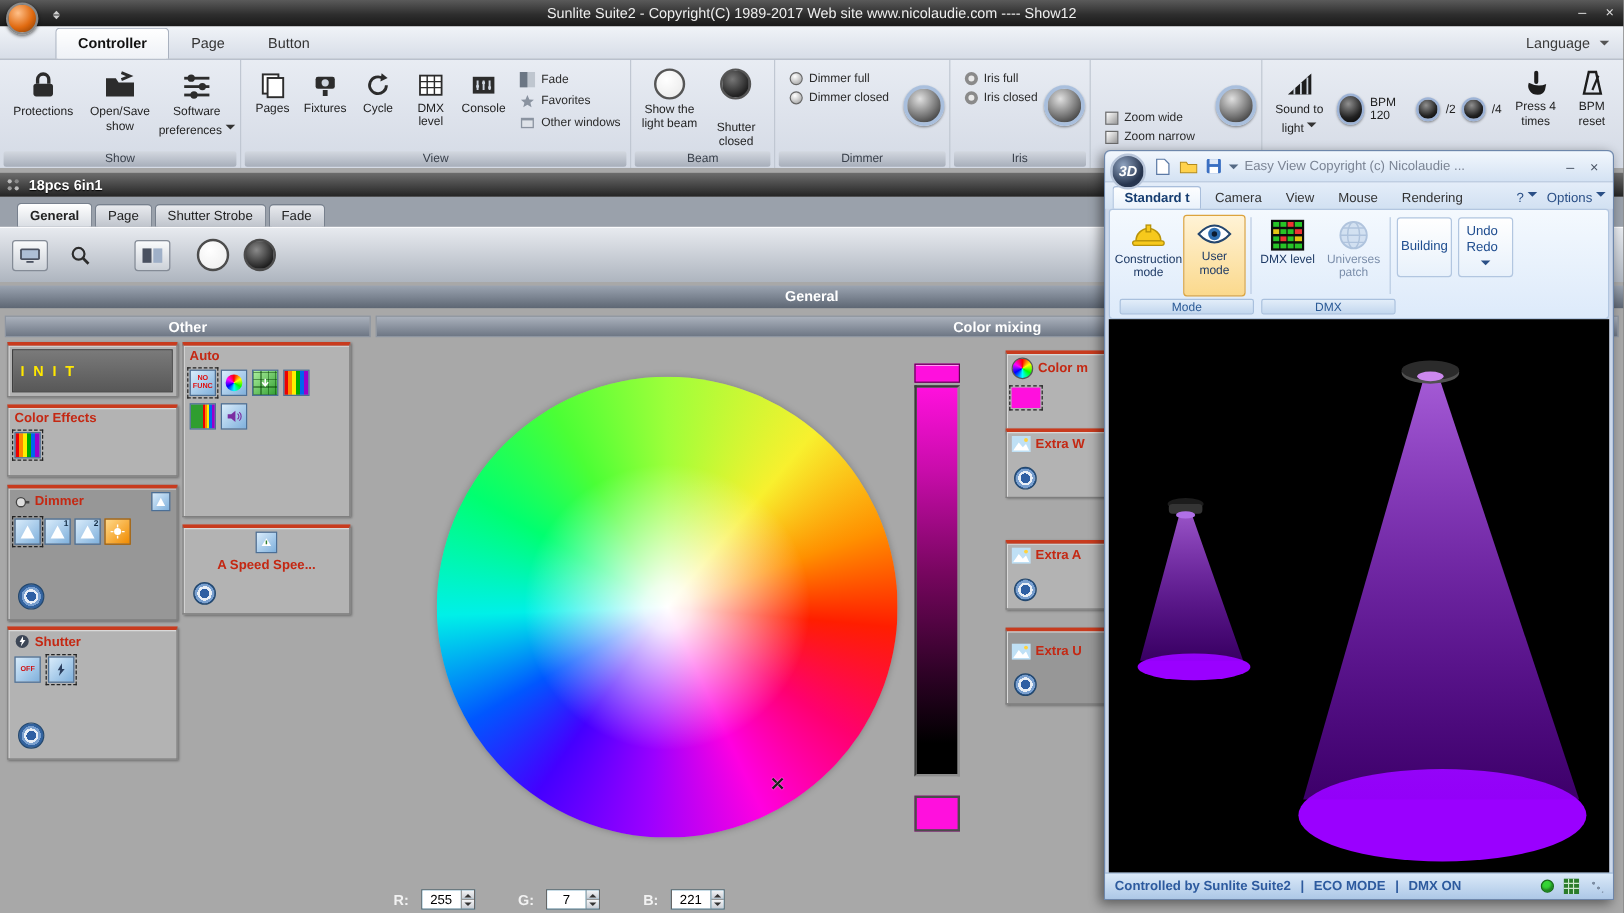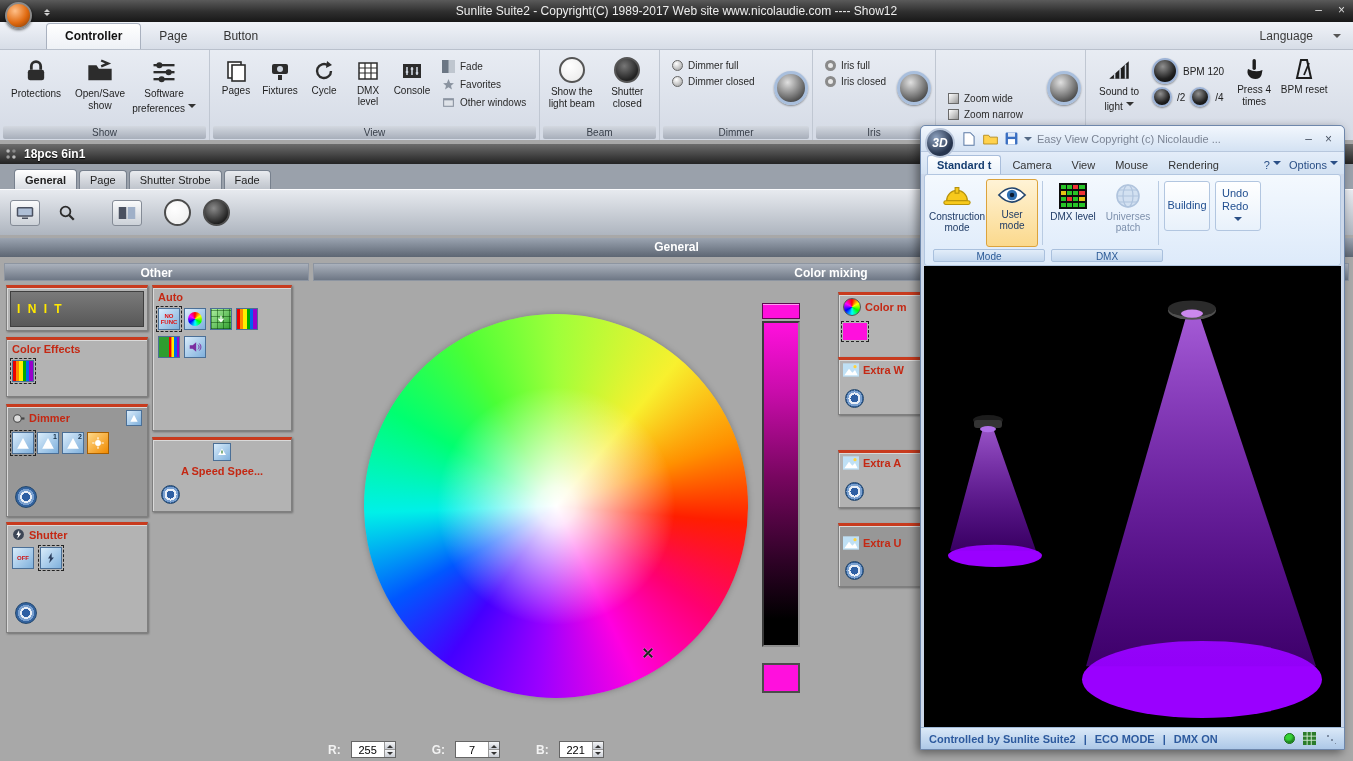--- a/index.html
+++ b/index.html
@@ -22,21 +22,21 @@
   .win-btns { position:absolute; right:8px; top:3px; display:flex; gap:16px; color:#ddd; font-size:12px; }
   .win-btns span { cursor:default; }
 
   
   .menurow { position:absolute; top:22px; left:0; right:0; height:28px;
     background:linear-gradient(#f0f3f8,#d7dde7); border-bottom:1px solid #b9c0cc; }
   .mtabs { position:absolute; left:46px; bottom:0; display:flex; align-items:flex-end; }
   .mtab { padding:5px 18px 6px; font-size:12px; color:#333; }
   .mtab.active { background:linear-gradient(#ffffff,#eef1f6); border:1px solid #a9b1bf; border-bottom:none;
     border-radius:4px 4px 0 0; font-weight:bold; color:#111; }
-  .language { position:absolute; right:12px; top:7px; font-size:12px; color:#3b3b3b; display:flex; align-items:center; gap:20px; }
+  .language { position:absolute; right:12px; top:7px; font-size:12px; color:#3b3b3b; display:flex; align-items:center; gap:8px; }
   .chev { width:0; height:0; border:4px solid transparent; border-top-color:#555; margin-top:4px; display:inline-block; }
 
   
   .ribbon { position:absolute; top:50px; left:0; right:0; height:90px; display:flex;
     background:linear-gradient(#e8ecf3,#d4dae5); }
   .rgroup { position:relative; height:100%; border-right:1px solid #c0c7d2; padding:2px 4px 16px; display:flex; }
   .rlabel { position:absolute; left:3px; right:3px; bottom:1px; height:13px; font-size:10px; color:#39404b;
     text-align:center; line-height:13px; background:linear-gradient(#d3d8e0,#a7aeba); border-radius:2px; }
   .bigbtn { width:64px; display:flex; flex-direction:column; align-items:center; gap:3px; padding-top:5px;
     font-size:10px; color:#1e1e1e; text-align:center; line-height:1.15; }
@@ -47,21 +47,21 @@
   .knob { width:34px; height:34px; border-radius:50%; border:3px solid #a9bfdd; align-self:center;
     background:radial-gradient(circle at 38% 30%, #e0e0e0, #777 55%, #1d1d1d); box-shadow:0 1px 2px rgba(0,0,0,.4); }
   .knob.dark { border:2px solid #9db3d6; background:radial-gradient(circle at 40% 30%, #909090, #222 60%, #000); }
   .knob.k26 { width:26px; height:26px; } .knob.k20 { width:20px; height:20px; }
   .circle-icon { width:26px; height:26px; border-radius:50%; border:2px solid #555; }
   .circle-icon.white { background:radial-gradient(circle at 38% 32%, #ffffff, #e8e8e8); }
   .circle-icon.dark  { background:radial-gradient(circle at 38% 32%, #777, #222 70%); }
   .mini-bulb { width:11px; height:11px; border-radius:50%; background:radial-gradient(circle at 38% 30%, #fff, #9a9a9a); border:1px solid #666; }
   .mini-iris { width:11px; height:11px; border-radius:50%; border:3px solid #8a8a8a; background:#e9e9e9; }
   .mini-zoom { width:11px; height:11px; border:1px solid #6a6a6a; background:linear-gradient(135deg,#fff,#9a9a9a); }
-  .soundcol { display:flex; flex-direction:column; gap:3px; padding:6px 4px 0 4px; font-size:10px; color:#222; }
+  .soundcol { display:flex; gap:3px; padding:6px 4px 0 4px; font-size:10px; color:#222; }
   .soundrow { display:flex; align-items:center; gap:5px; }
 
   
   .pagebar { position:absolute; top:144px; left:0; right:0; height:20px;
     background:linear-gradient(#6d6d6d,#232323); color:#fff; display:flex; align-items:center; gap:6px; padding-left:4px; }
   .pagebar b { font-size:12px; text-shadow:0 1px 1px #000; }
 
   
   .pagetabs { position:absolute; top:164px; left:0; right:0; height:25px; background:#9aa1ab;
     display:flex; align-items:flex-end; padding-left:14px; gap:2px; }
@@ -296,21 +296,21 @@
         </div>
       </div>
       <div class="rlabel">View</div>
     </div>
 
     <div class="rgroup" style="width:120px;">
       <div class="bigbtn" style="width:56px;">
         <span class="circle-icon white"></span>
         <span>Show the light beam</span>
       </div>
-      <div class="bigbtn" style="width:56px;">
+      <div class="bigbtn" style="width:56px;justify-content:space-between;">
         <span class="circle-icon dark"></span>
         <span>Shutter closed</span>
       </div>
       <div class="rlabel">Beam</div>
     </div>
 
     <div class="rgroup" style="width:153px;">
       <div class="optcol" style="flex:1;">
         <div class="optrow">
             <span class="mini-bulb"></span>

